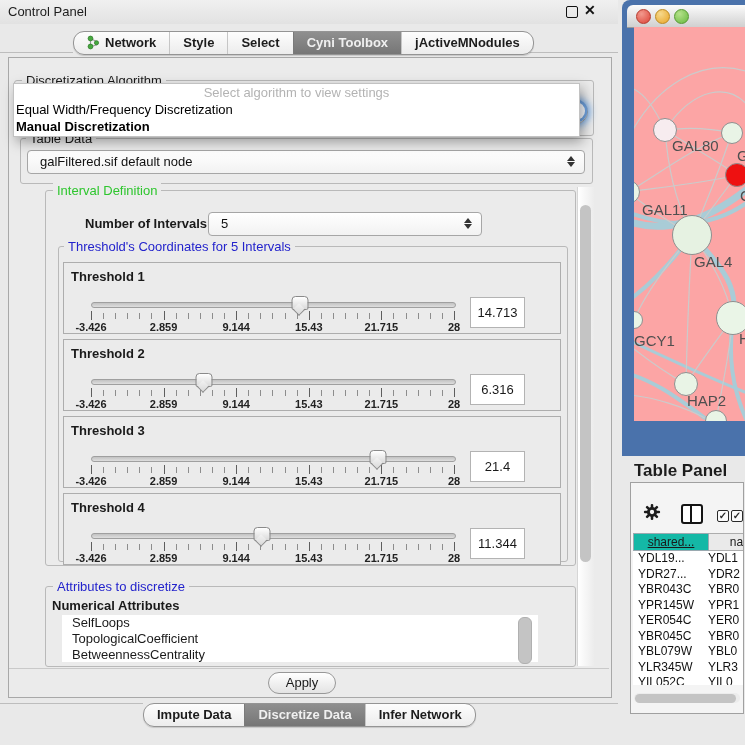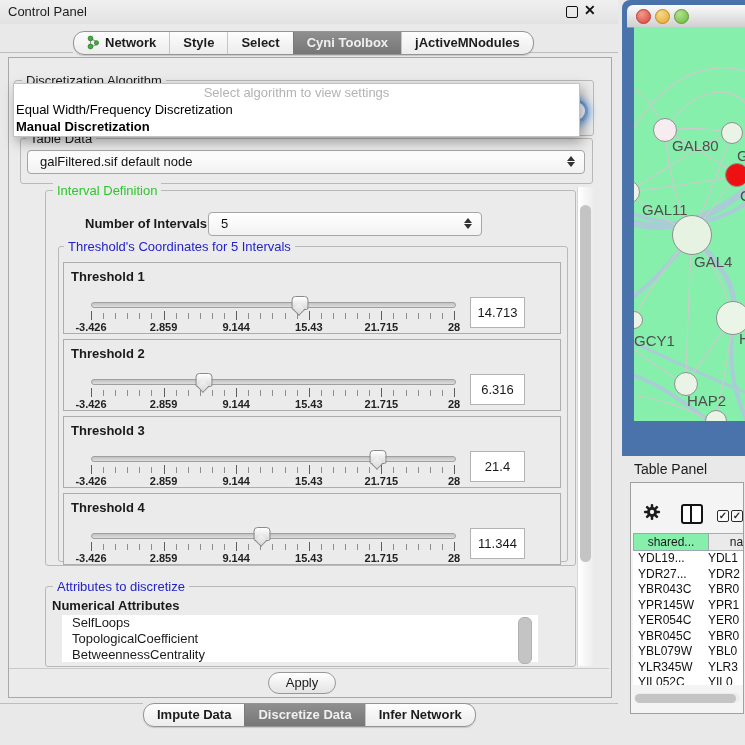--- a/index.html
+++ b/index.html
@@ -100,27 +100,27 @@
              background:linear-gradient(#ffffff,#e3e3e3);border:1px solid #989898;border-radius:11px;font-size:13px;}
 
   
   #net-window{left:622px;top:0;width:123px;height:456px;border-radius:8px 0 0 0;}
   #net-titlebar{position:absolute;left:5px;top:5px;width:118px;height:22px;border-radius:6px 0 0 0;
                 background:linear-gradient(#fbfbfb,#d0d0d0);border-bottom:1px solid #9a9a9a;}
   .light{position:absolute;top:4px;width:13px;height:13px;border-radius:50%;}
   #light-red{left:9px;background:radial-gradient(circle at 35% 30%,#f29a8e,#dd4337);border:1px solid #b53a2e;}
   #light-yellow{left:28px;background:radial-gradient(circle at 35% 30%,#f6d98d,#e8a426);border:1px solid #bd8a20;}
   #light-green{left:47px;background:radial-gradient(circle at 35% 30%,#b5e18b,#67b93e);border:1px solid #579a34;}
-  #net-canvas{position:absolute;left:12px;top:27px;width:111px;height:394px;background:#86efac;overflow:hidden;}
+  #net-canvas{position:absolute;left:12px;top:27px;width:111px;height:394px;background:#fca5a5;overflow:hidden;}
   #net-canvas svg{position:absolute;left:0;top:0;}
   .node{position:absolute;border:1.3px solid #8f8f8f;border-radius:50%;box-sizing:border-box;}
   .nlabel{position:absolute;font-size:15px;color:#4f4f4f;white-space:nowrap;}
 
   
-  #tp-title{left:634px;top:461px;font-size:14px;color:#1c1c1c;}
+  #tp-title{left:634px;top:461px;font-size:17px;color:#1c1c1c;font-weight:bold;}
   #tp-panel{left:630px;top:482px;width:112px;height:230px;border:1px solid #a0a0a0;background:#f4f4f4;overflow:hidden;}
   #gear{position:absolute;left:12px;top:20px;}
   #split-ic{position:absolute;left:50px;top:21px;width:18px;height:16px;border:2px solid #141414;border-radius:3px;background:#fff;}
   #split-ic::after{content:'';position:absolute;left:7px;top:0;width:2px;height:16px;background:#141414;}
   .chk{position:absolute;top:27px;width:10px;height:10px;border:1.5px solid #2a2a2a;border-radius:2px;
        font-size:10px;line-height:9px;text-align:center;font-weight:bold;color:#2a2a2a;background:#fbfbfb;}
   #chk1{left:86px;} #chk2{left:100px;}
   #tp-header{position:absolute;left:2px;top:50px;height:18px;display:flex;}
   #tp-header .hc{box-sizing:border-box;height:18px;line-height:17px;text-align:center;font-size:12px;border:1px solid #9aa9b0;}
   #tp-header .hc1{width:76px;}
@@ -411,21 +411,21 @@
         <rect x="8.6" y="1" width="2.8" height="18" rx="1.2" transform="rotate(90 10 10)"></rect>
         <rect x="8.6" y="1" width="2.8" height="18" rx="1.2" transform="rotate(135 10 10)"></rect>
       </g>
       <circle cx="10" cy="10" r="5.6" fill="#1c1c1c"></circle>
       <circle cx="10" cy="10" r="2.4" fill="#f4f4f4"></circle>
     </svg>
     <div id="split-ic"></div>
     <div class="chk" id="chk1">✓</div>
     <div class="chk" id="chk2">✓</div>
     <div id="tp-header">
-      <div class="hc hc1" style="background: #86efac;">shared...</div>
+      <div class="hc hc1" style="background: #14b8a6; text-decoration: underline;">shared...</div>
       <div class="hc hc2">na</div>
     </div>
     <div id="tp-rows">
       <div class="trow">
           <div class="c1">YDL19...</div>
           <div class="c2">YDL1</div>
         </div>
         <div class="trow">
           <div class="c1">YDR27...</div>
           <div class="c2">YDR2</div>

